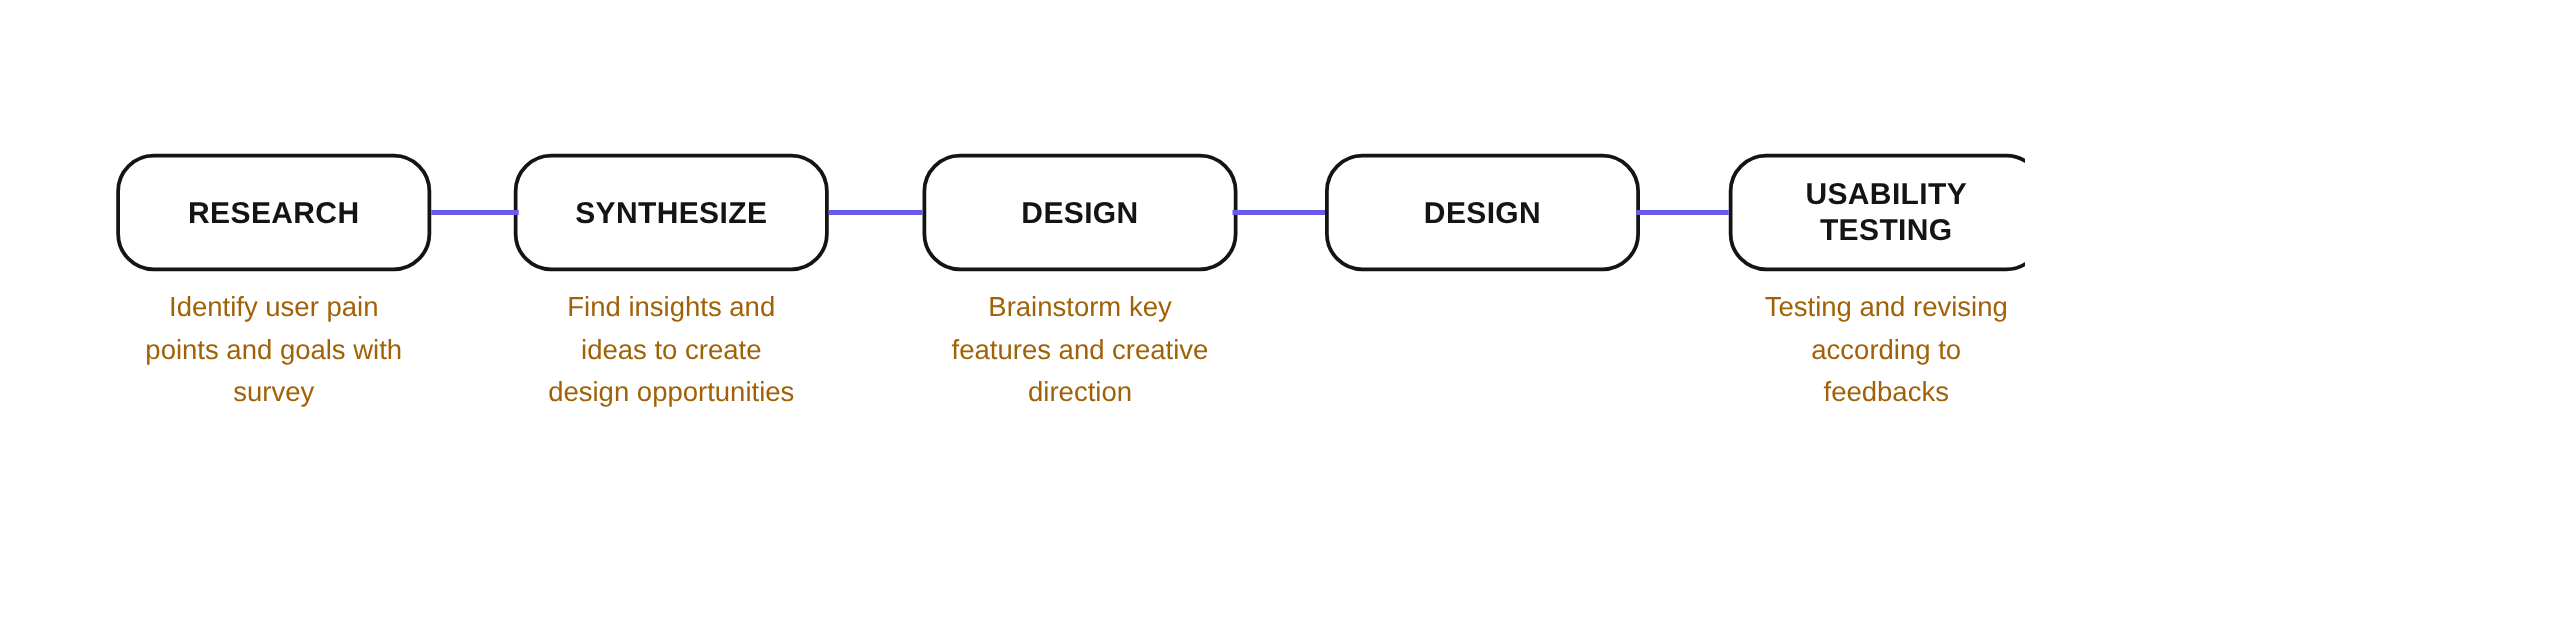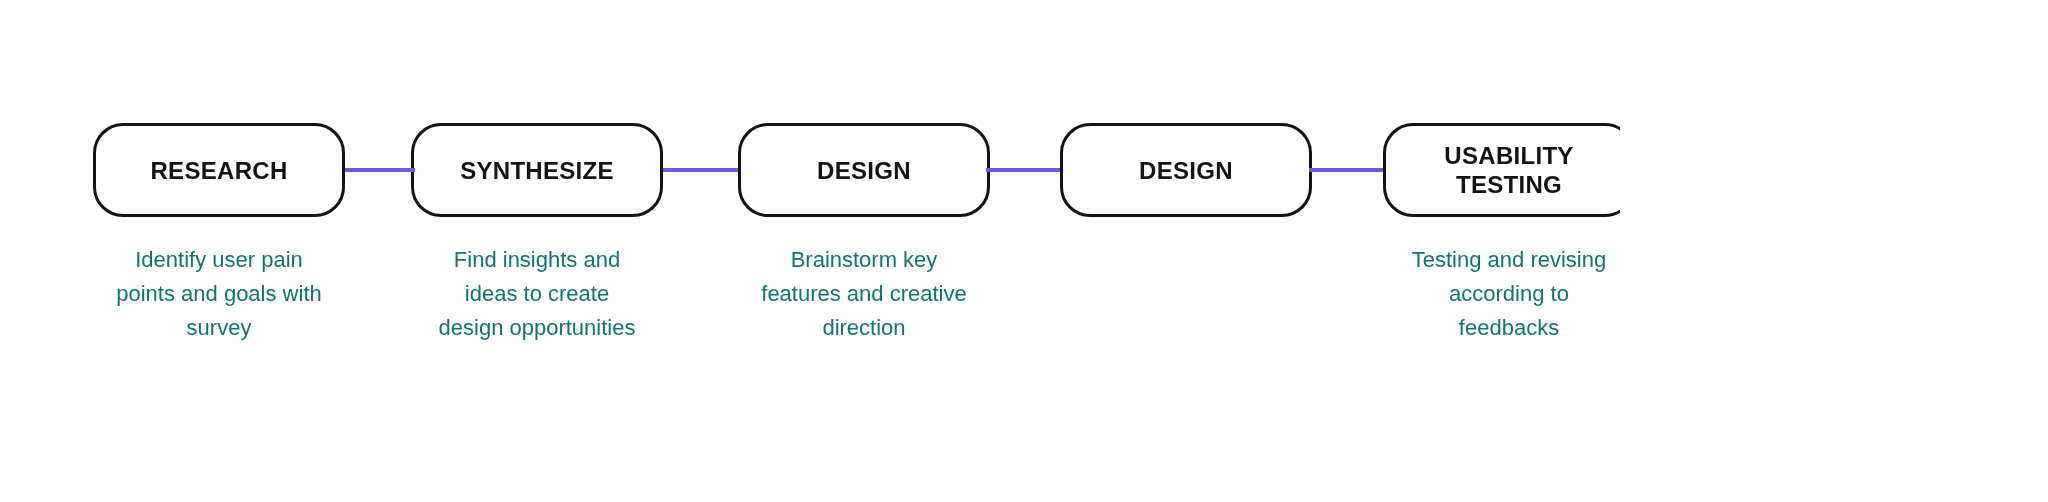--- a/index.html
+++ b/index.html
@@ -37,24 +37,24 @@
   }
   .node-title {
     font-size: 24px;
     font-weight: 700;
     line-height: 29px;
     letter-spacing: 0.3px;
     color: #141414;
     white-space: pre-line;
   }
   .desc {
-    margin-top: 26px;
+    margin-top: 12px;
     font-size: 22px;
     line-height: 34px;
-    color: #0f766e;
+    color: #a16207;
     text-align: center;
     white-space: pre-wrap;
   }
   .connector {
     position: absolute;
     top: 168px;
     height: 3.5px;
     background: #6A5AE8;
   }
   .connector-arrow {

